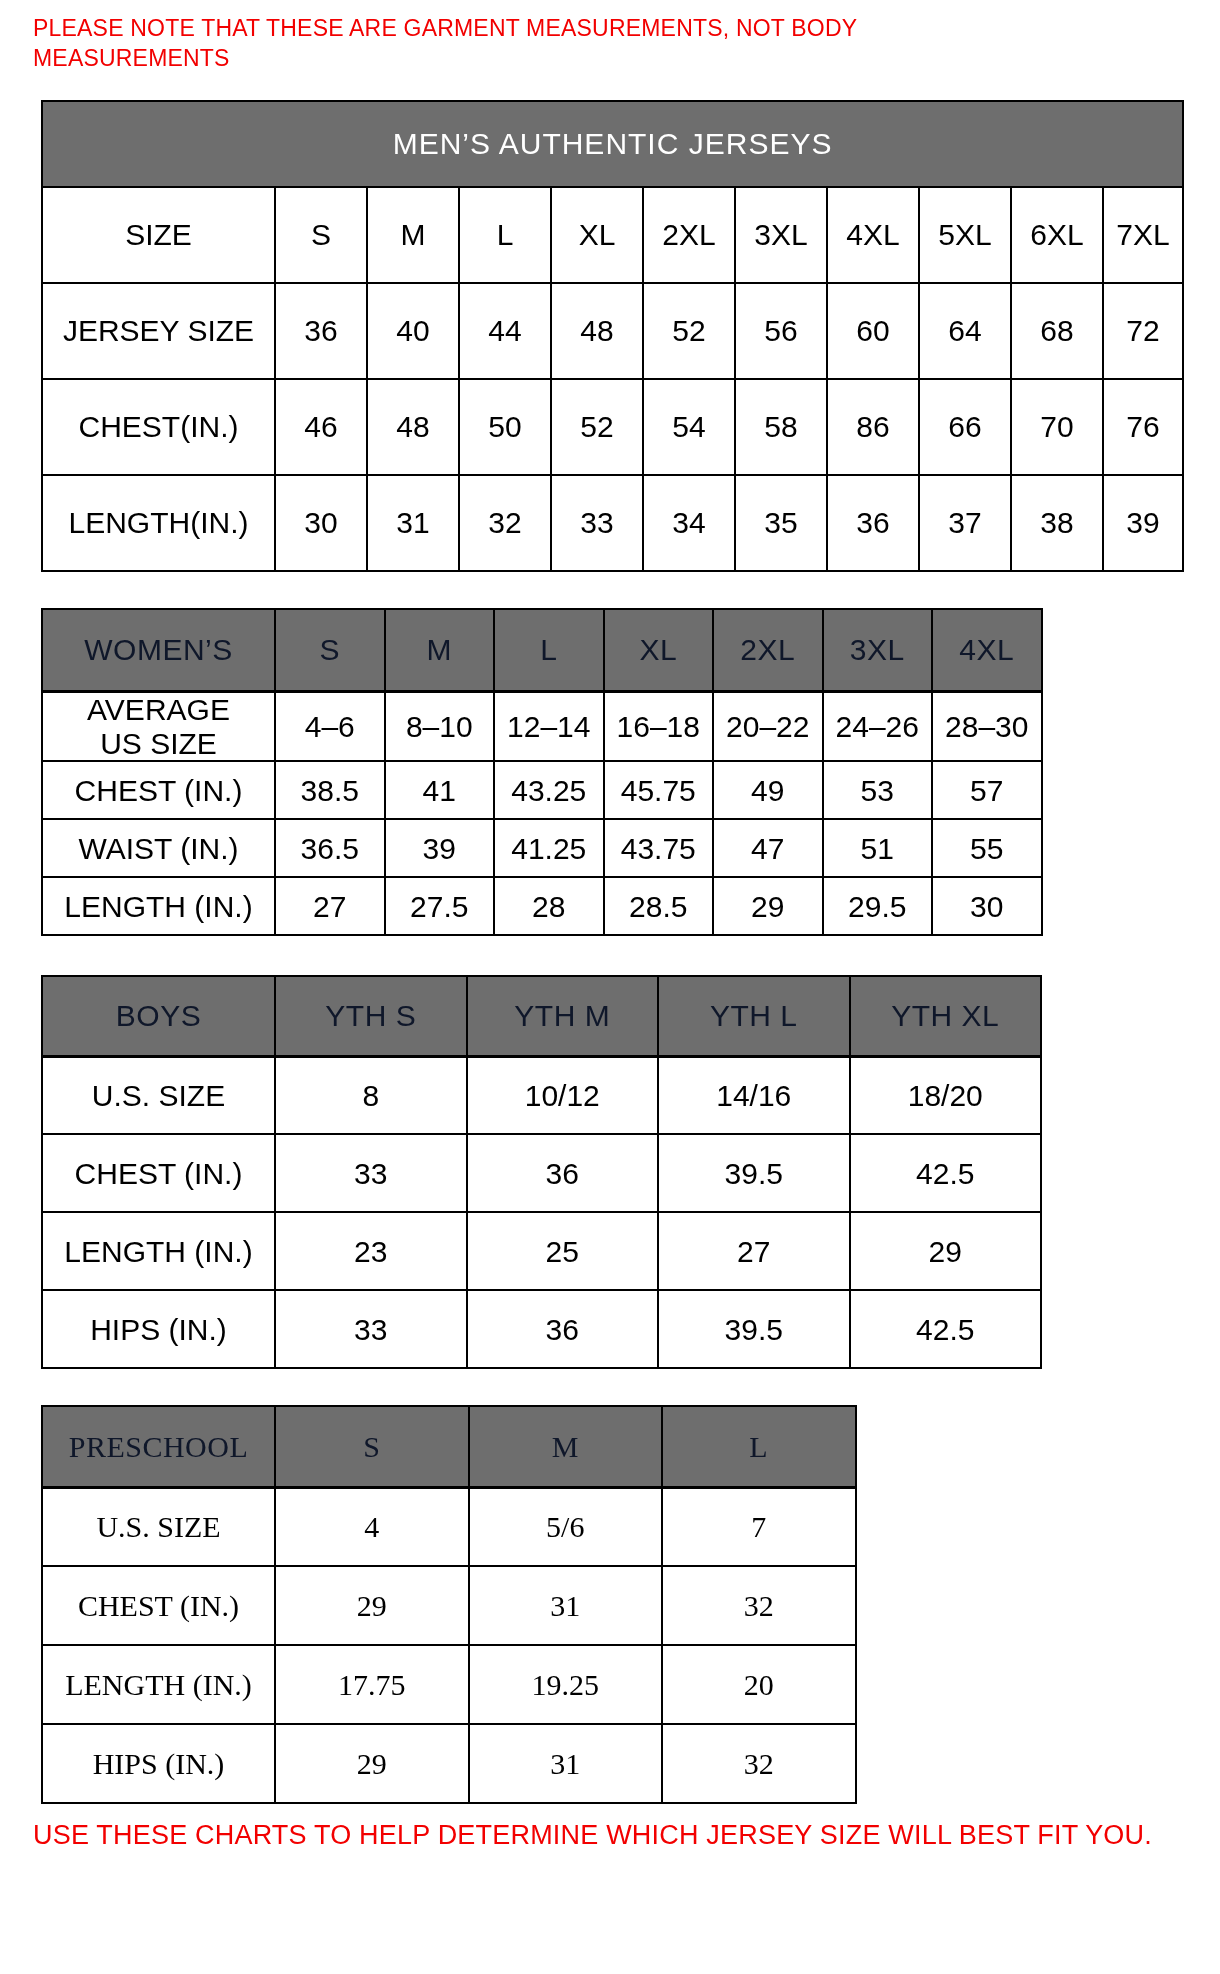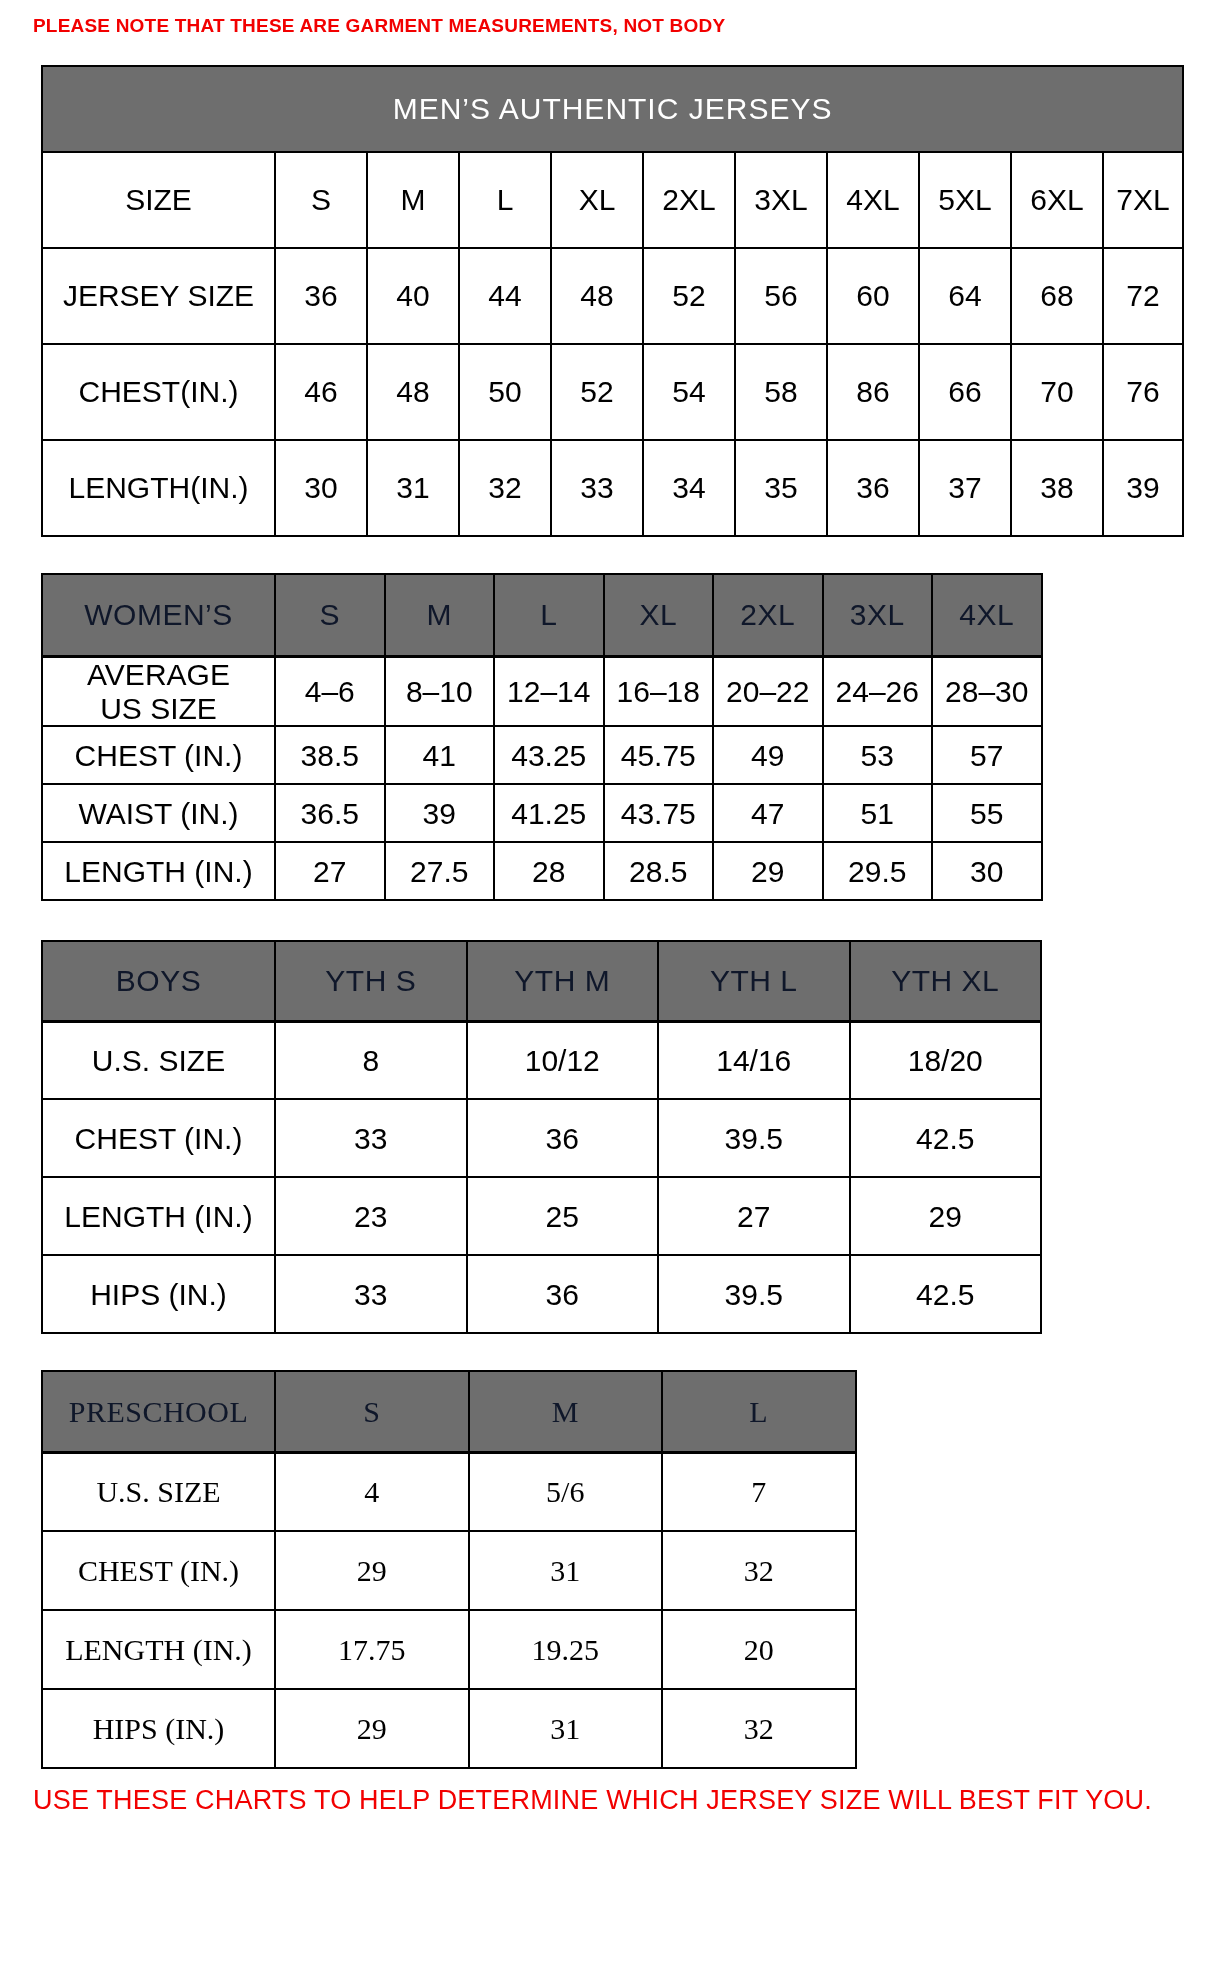--- a/index.html
+++ b/index.html
@@ -23,23 +23,23 @@
     color: #000;
     transform: scaleX(0.46);
     transform-origin: 0 50%;
     letter-spacing: 1px;
     white-space: nowrap;
   }
 
   
   .note {
     margin: 14px 0 1px 33px;
-    font-size: 19px;
+    font-size: 23px;
     line-height: 1.30;
-    font-weight: bold;
+    font-weight: normal;
     letter-spacing: 0.2px;
   }
 
   
   table.tbl {
     border-collapse: collapse;
     table-layout: fixed;
     margin-left: 41px;
     border: 2px solid #000;
   }
@@ -101,20 +101,21 @@
   }
 </style>
 </head>
 <body>
 
 <div class="content">
 
 
   <div class="note" style="color: rgb(242, 0, 0);">
     <div>PLEASE NOTE THAT THESE ARE GARMENT MEASUREMENTS, NOT BODY</div>
+    <div>MEASUREMENTS</div>
   </div>
 
   <table class="tbl mens">
     <colgroup>
       <col class="c-label">
       <col class="c-size">
         <col class="c-size">
         <col class="c-size">
         <col class="c-size">
         <col class="c-size">

